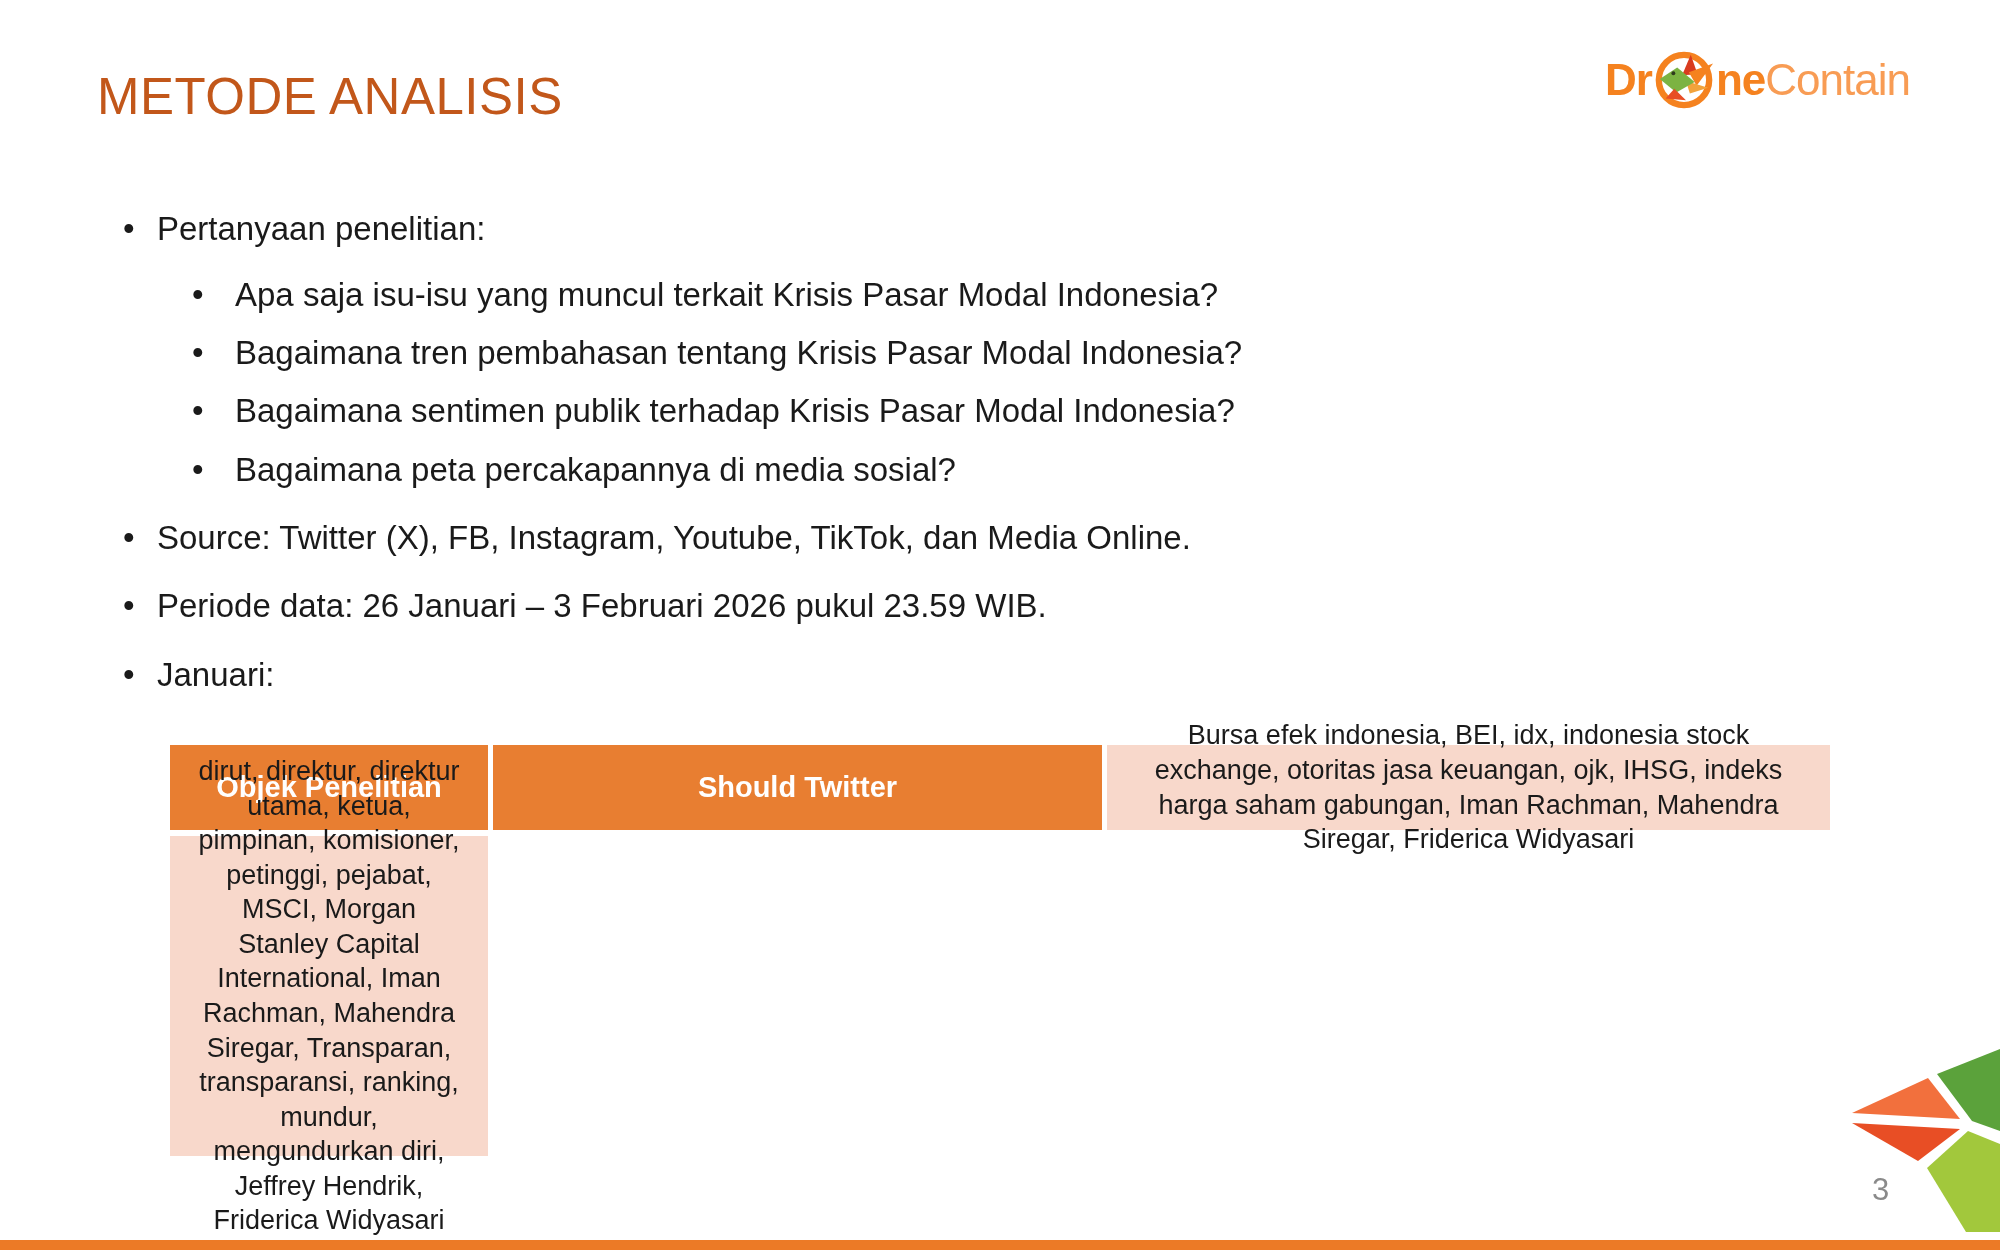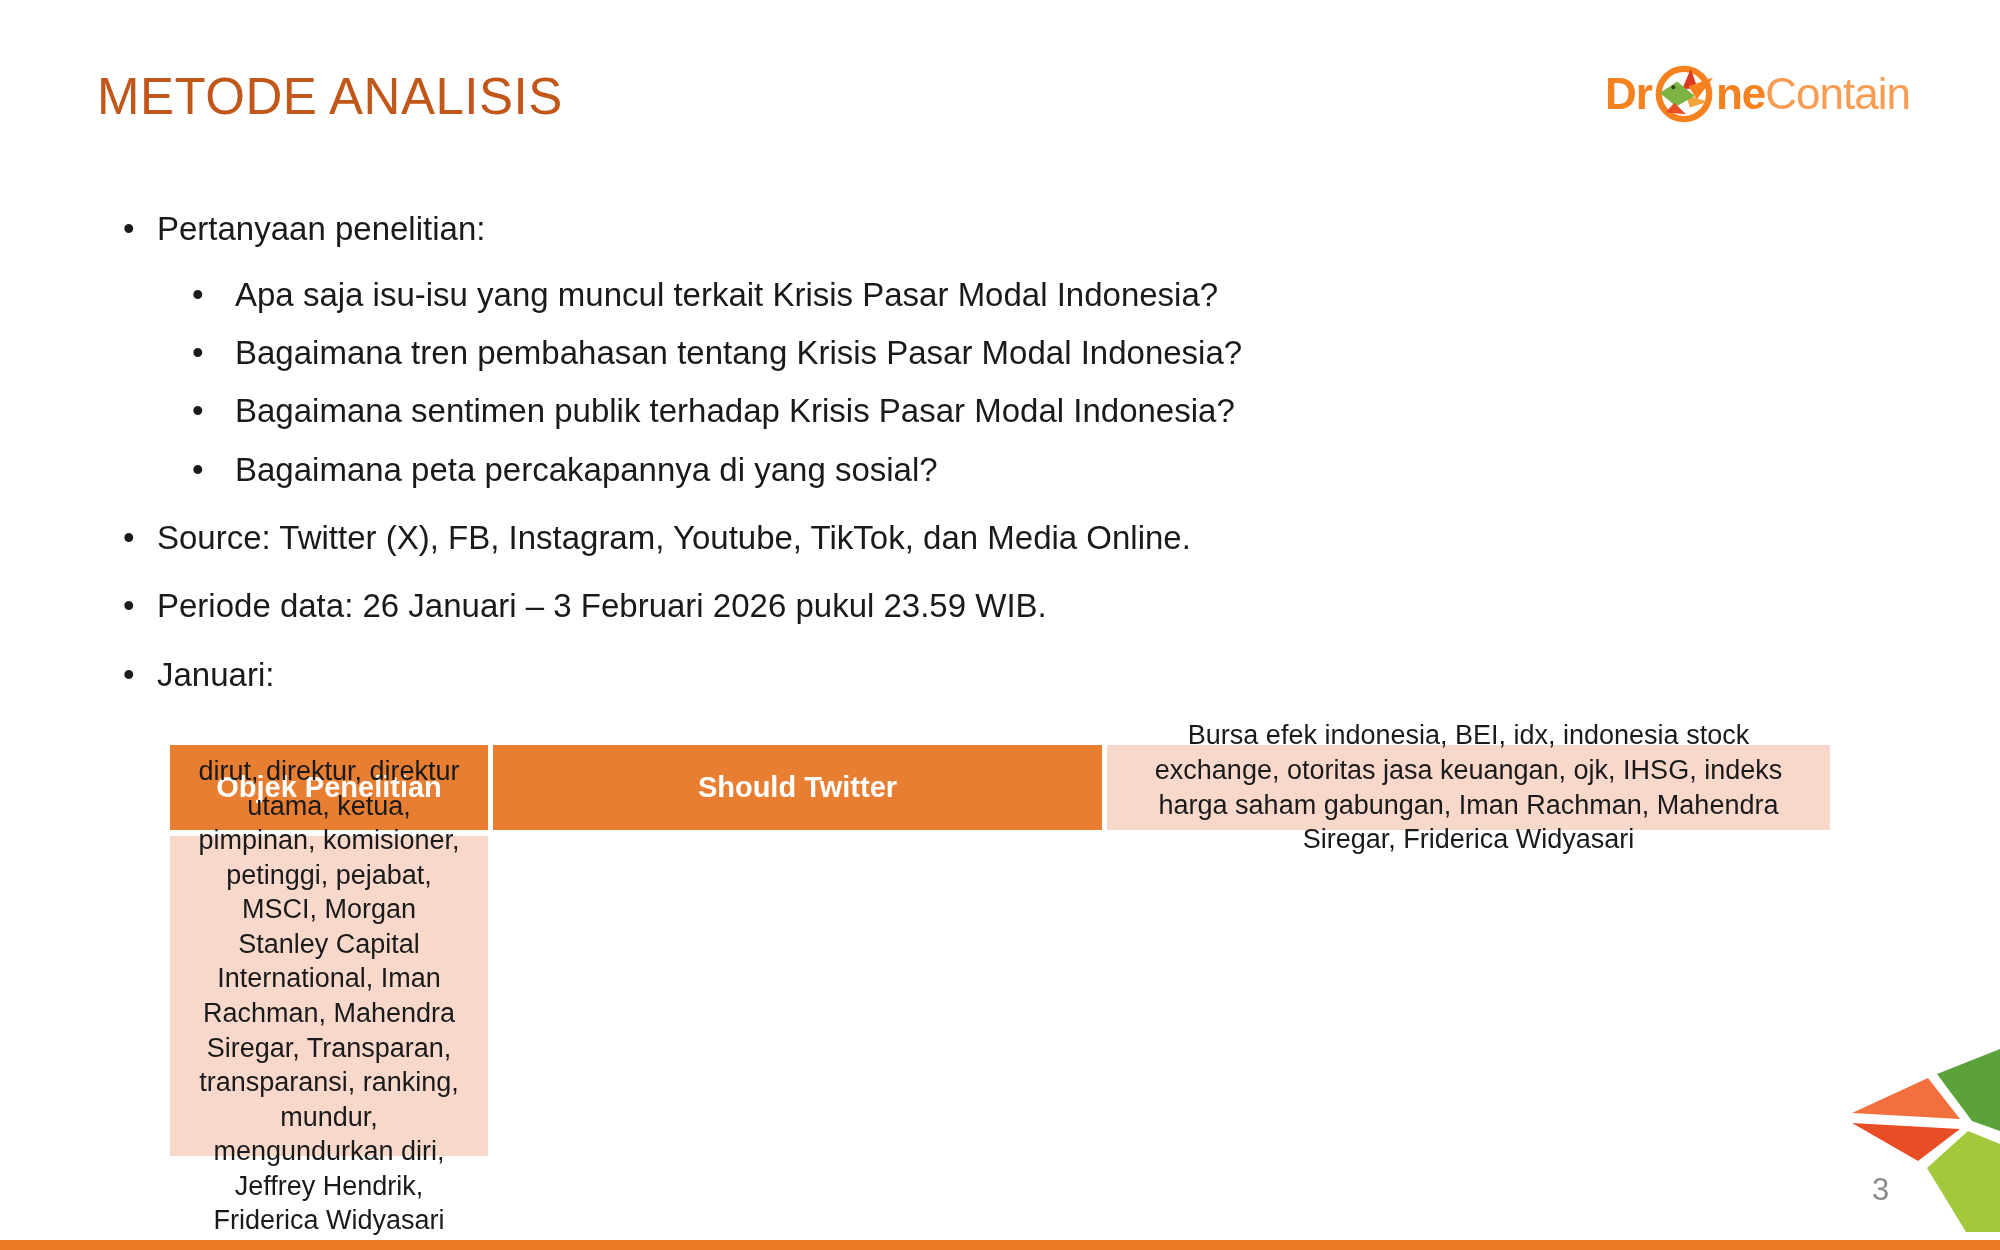--- a/index.html
+++ b/index.html
@@ -19,21 +19,21 @@
     font-size: 51px;
     font-weight: 400;
     letter-spacing: 0.5px;
     color: #C2571A;
     margin-top: 15px;
   }
 
   
   .logo {
     position: absolute;
-    top: 62px; right: 90px;
+    top: 48px; right: 90px;
     display: flex;
     align-items: center;
     height: 64px;
     justify-content: center;
   }
   .logo .bold-part {
     font-size: 44px;
     font-weight: 700;
     color: #F5821F;
     letter-spacing: -1px;
@@ -153,21 +153,21 @@
   <div class="bullet-line lvl2" style="top:334px">
     <span class="marker">•</span>
     <span>Bagaimana tren pembahasan tentang Krisis Pasar Modal Indonesia?</span>
   </div>
   <div class="bullet-line lvl2" style="top:392px">
     <span class="marker">•</span>
     <span>Bagaimana sentimen publik terhadap Krisis Pasar Modal Indonesia?</span>
   </div>
   <div class="bullet-line lvl2" style="top:451px">
     <span class="marker">•</span>
-    <span>Bagaimana peta percakapannya di yang sosial?</span>
+    <span>Bagaimana peta percakapannya di media sosial?</span>
   </div>
   <div class="bullet-line lvl1" style="top:519px">
     <span class="marker">•</span>
     <span>Source: Twitter (X), FB, Instagram, Youtube, TikTok, dan Media Online.</span>
   </div>
   <div class="bullet-line lvl1" style="top:587px">
     <span class="marker">•</span>
     <span>Periode data: 26 Januari – 3 Februari 2026 pukul 23.59 WIB.</span>
   </div>
   <div class="bullet-line lvl1" style="top:656px">

